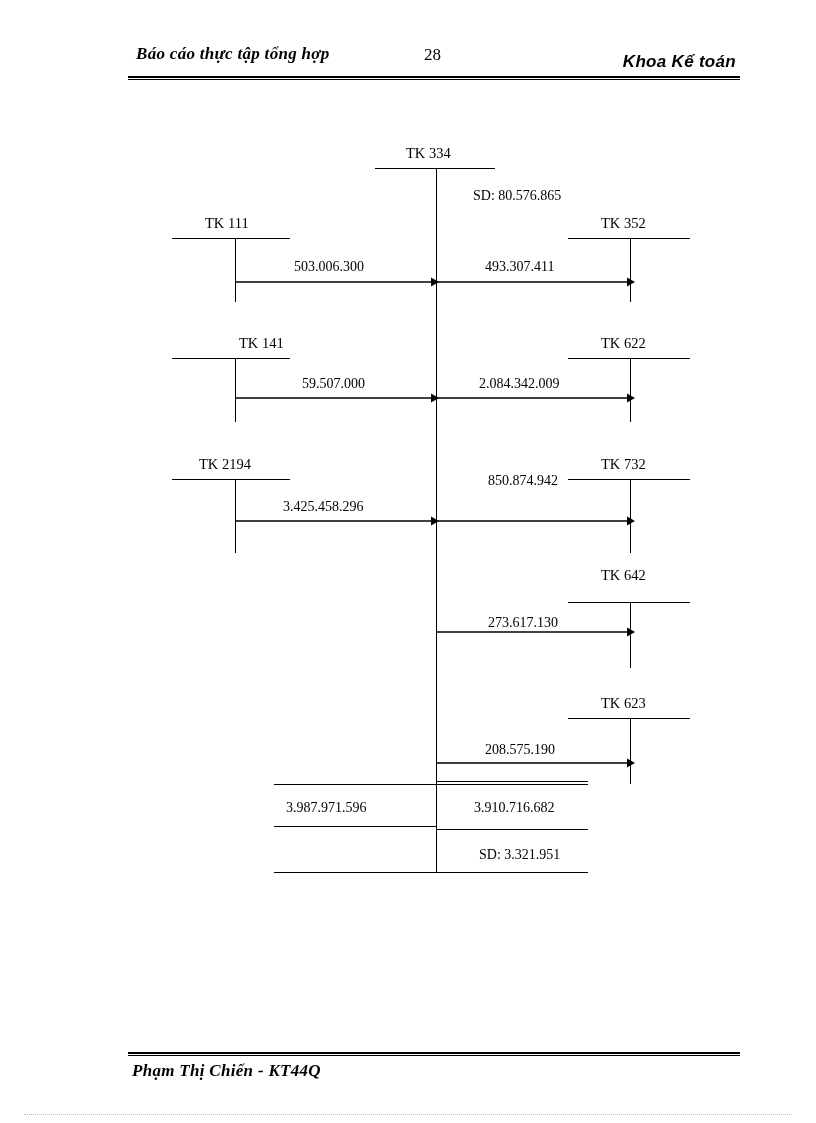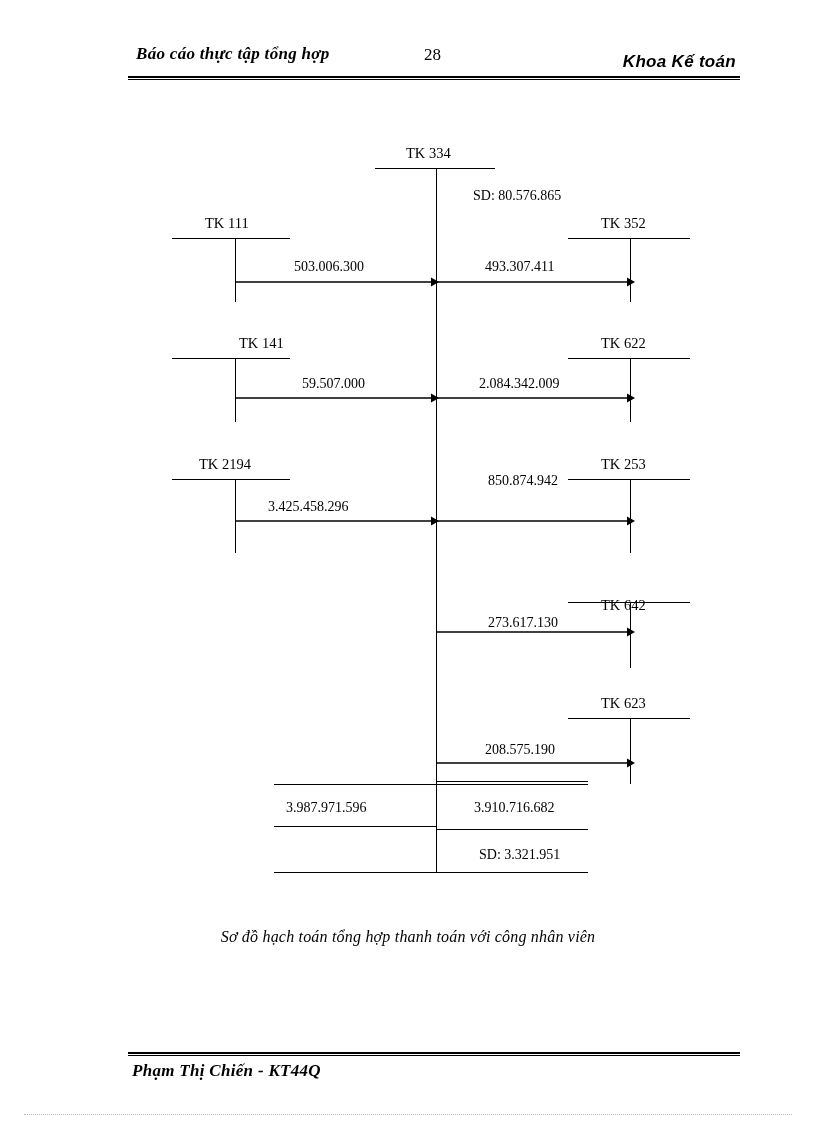--- a/index.html
+++ b/index.html
@@ -190,36 +190,36 @@
   <div class="vline" style="left:630px; top:358px; height:64px;"></div>
   <span class="amount" style="left:479px; top:376px;">2.084.342.009</span>
   <svg class="arrow-svg" style="left:436px; top:392px;" width="200" height="12">
     <line x1="0" y1="6" x2="191" y2="6" stroke="#000" stroke-width="1.5"></line>
     <polygon points="191,1.5 199,6 191,10.5" fill="#000"></polygon>
   </svg>
 
   <span class="acct-label" style="left:199px; top:456px;">TK 2194</span>
   <div class="hline" style="left:172px; top:479px; width:118px;"></div>
   <div class="vline" style="left:235px; top:479px; height:74px;"></div>
-  <span class="amount" style="left:268px; top:499px;">3.425.458.296</span>
+  <span class="amount" style="left:283px; top:499px;">3.425.458.296</span>
   <svg class="arrow-svg" style="left:235px; top:515px;" width="205" height="12">
     <line x1="0" y1="6" x2="196" y2="6" stroke="#000" stroke-width="1.5"></line>
     <polygon points="196,1.5 204,6 196,10.5" fill="#000"></polygon>
   </svg>
 
-  <span class="acct-label" style="left:601px; top:456px;">TK 253</span>
+  <span class="acct-label" style="left:601px; top:456px;">TK 732</span>
   <div class="hline" style="left:568px; top:479px; width:122px;"></div>
   <div class="vline" style="left:630px; top:479px; height:74px;"></div>
   <span class="amount" style="left:488px; top:473px;">850.874.942</span>
   <svg class="arrow-svg" style="left:436px; top:515px;" width="200" height="12">
     <line x1="0" y1="6" x2="191" y2="6" stroke="#000" stroke-width="1.5"></line>
     <polygon points="191,1.5 199,6 191,10.5" fill="#000"></polygon>
   </svg>
 
-  <span class="acct-label" style="left:601px; top:597px;">TK 642</span>
+  <span class="acct-label" style="left:601px; top:567px;">TK 642</span>
   <div class="hline" style="left:568px; top:602px; width:122px;"></div>
   <div class="vline" style="left:630px; top:602px; height:66px;"></div>
   <span class="amount" style="left:488px; top:615px;">273.617.130</span>
   <svg class="arrow-svg" style="left:436px; top:626px;" width="200" height="12">
     <line x1="0" y1="6" x2="191" y2="6" stroke="#000" stroke-width="1.5"></line>
     <polygon points="191,1.5 199,6 191,10.5" fill="#000"></polygon>
   </svg>
 
   <span class="acct-label" style="left:601px; top:695px;">TK 623</span>
   <div class="hline" style="left:568px; top:718px; width:122px;"></div>
@@ -236,18 +236,17 @@
   <span class="amount" style="left:286px; top:800px;">3.987.971.596</span>
   <span class="amount" style="left:474px; top:800px;">3.910.716.682</span>
 
   <div class="hline" style="left:274px; top:826px; width:162px;"></div>
   <div class="hline" style="left:436px; top:829px; width:152px;"></div>
 
   <span class="amount" style="left:479px; top:847px;">SD: 3.321.951</span>
 
   <div class="hline" style="left:274px; top:872px; width:314px;"></div>
 
-  <div class="caption">Sơ đồ hạch toán tổng hợp thanh toán với công nhân viên</div>
 </div>
 
 <div class="footer-rule"></div>
 <span class="footer-text">Phạm Thị Chiến - KT44Q</span>
 <div class="page-edge-dots"></div>
 
 </body></html>

